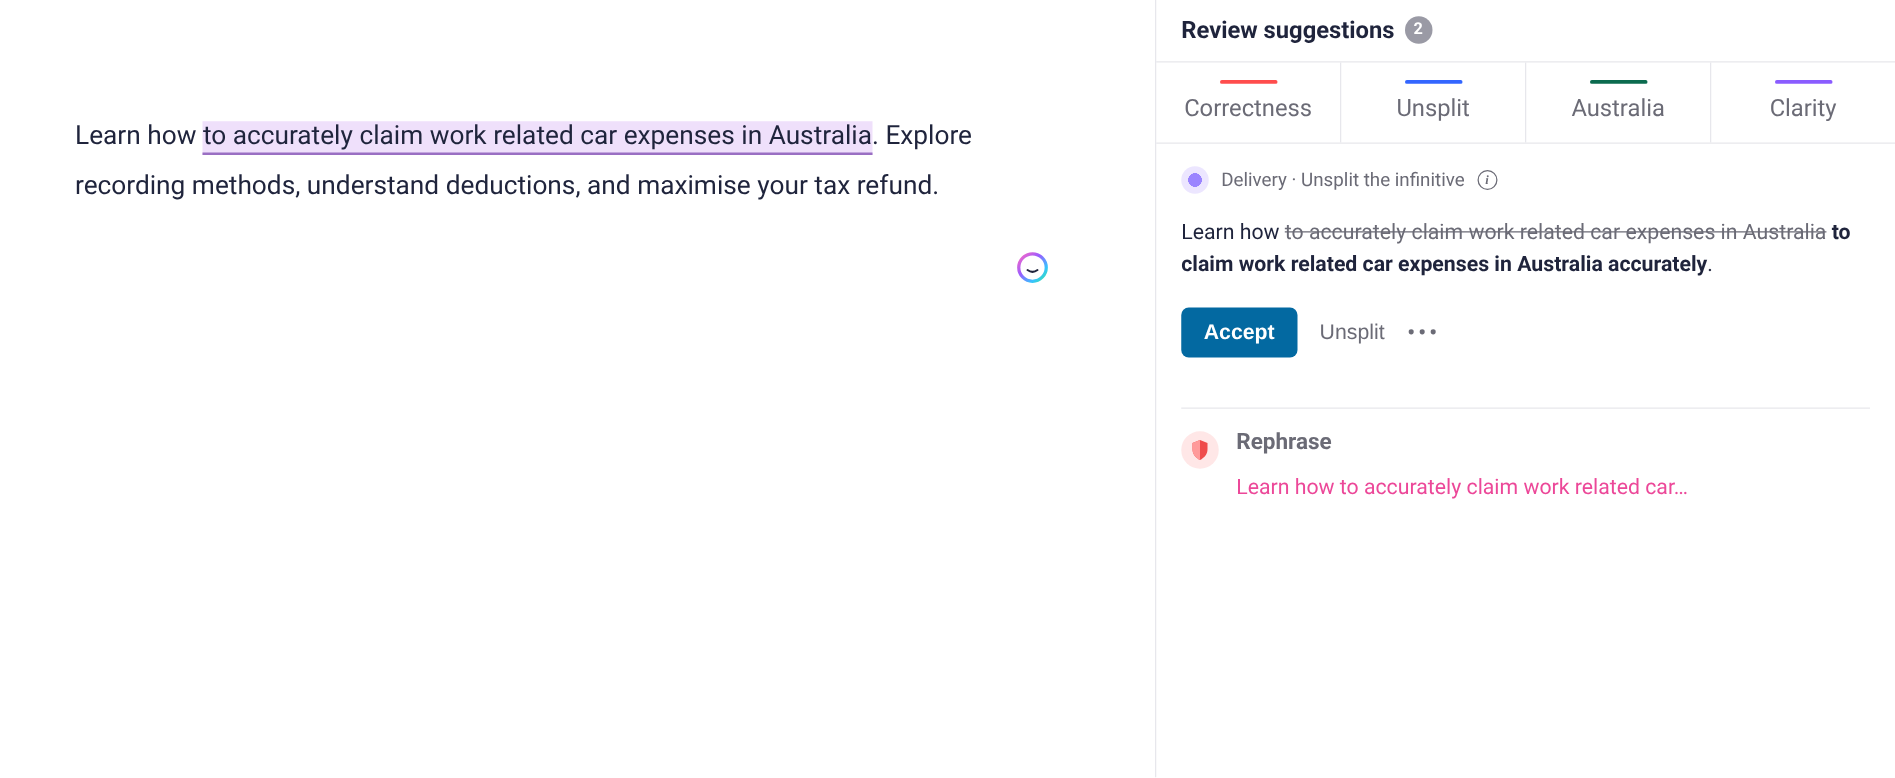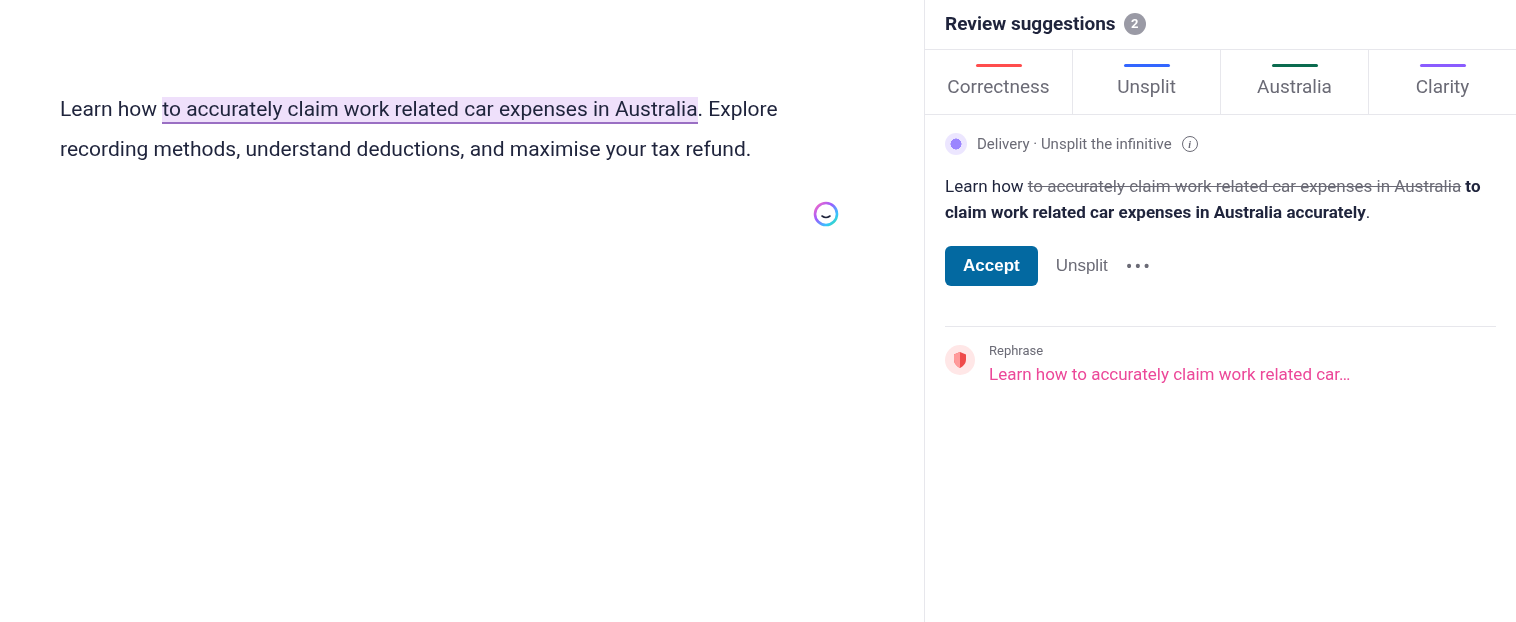--- a/index.html
+++ b/index.html
@@ -180,23 +180,24 @@
   .rephrase-icon {
     width: 30px; height: 30px;
     border-radius: 50%;
     background: #ffe7e7;
     display: flex; align-items: center; justify-content: center;
     flex-shrink: 0;
     margin-top: 2px;
   }
   .rephrase-content { flex: 1; min-width: 0; }
   .rephrase-label {
-    font-size: 13px;
-    color: #6b6b76;
-    margin-bottom: 6px;
+    font-size: 18px;
+    color: #6b6b76;
+    margin-bottom: 16px;
+    font-weight: bold;
   }
   .rephrase-preview {
     font-size: 17px;
     color: #ec4899;
     white-space: nowrap;
     overflow: hidden;
     text-overflow: ellipsis;
   }
 </style>
 </head>

